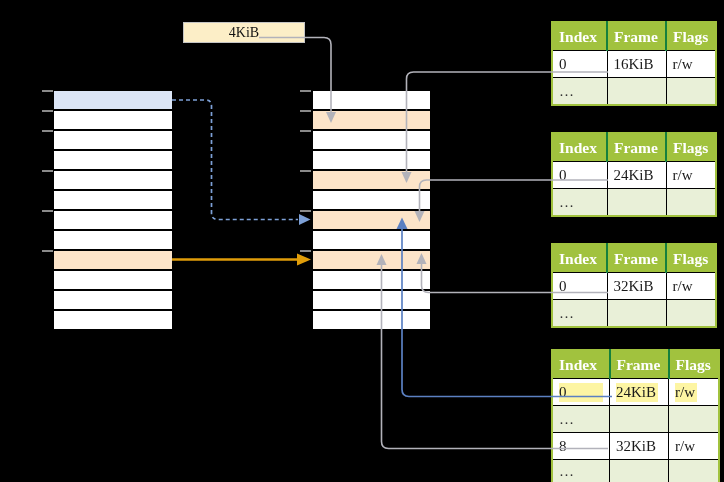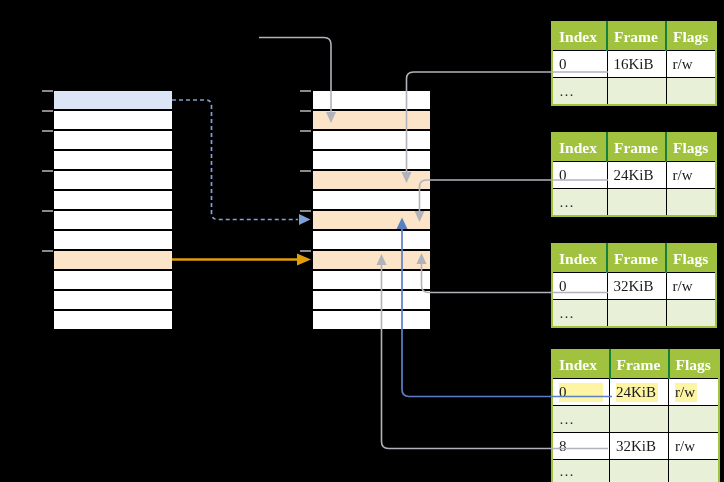--- a/index.html
+++ b/index.html
@@ -37,20 +37,23 @@
   .hl{background:var(--highlight-yellow);display:inline-block;padding:1px 2px 1px 0;}
   .hl-wide{min-width:42px;}
 
   #arrows{position:absolute;left:0;top:0;width:724px;height:482px;pointer-events:none;}
 </style>
 </head>
 <body>
 
 <div id="canvas">
 
+  <div class="size-box">
+    <span>4KiB</span>
+  </div>
 
   <div id="virtual-col" class="mem-col">
       <div class="mem-row fill-blue"></div>
       <div class="mem-row"></div>
       <div class="mem-row"></div>
       <div class="mem-row"></div>
       <div class="mem-row"></div>
       <div class="mem-row"></div>
       <div class="mem-row"></div>
       <div class="mem-row"></div>

